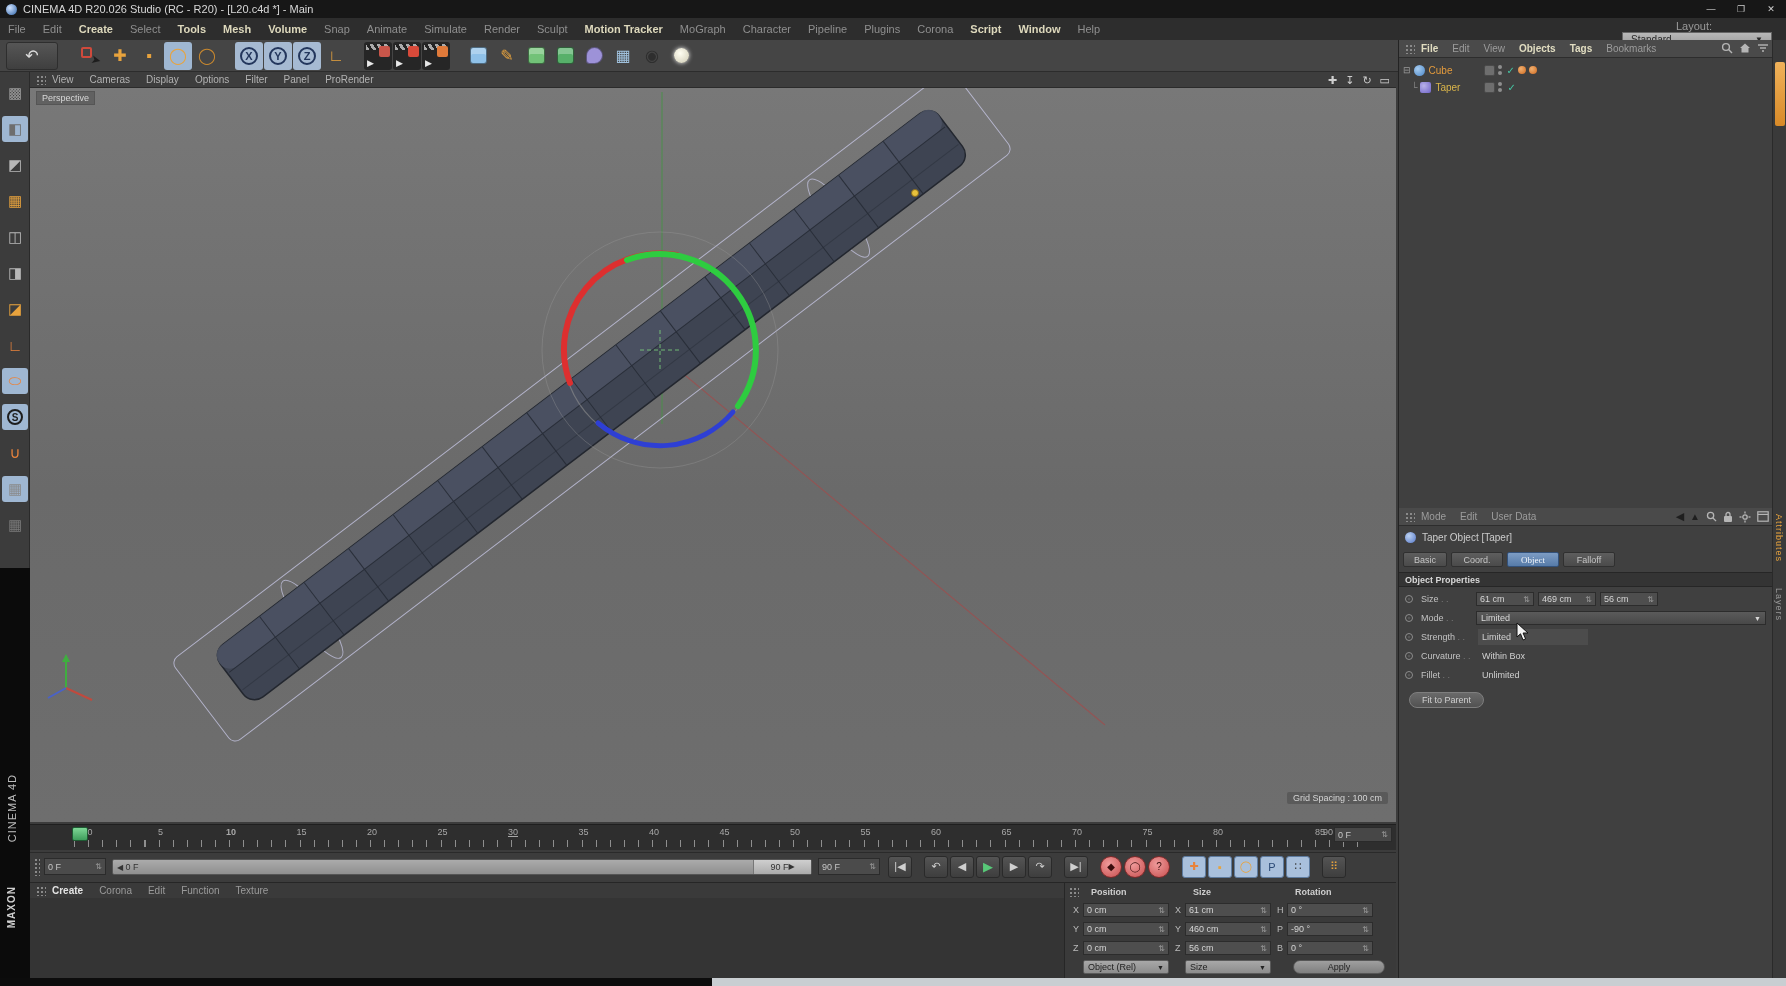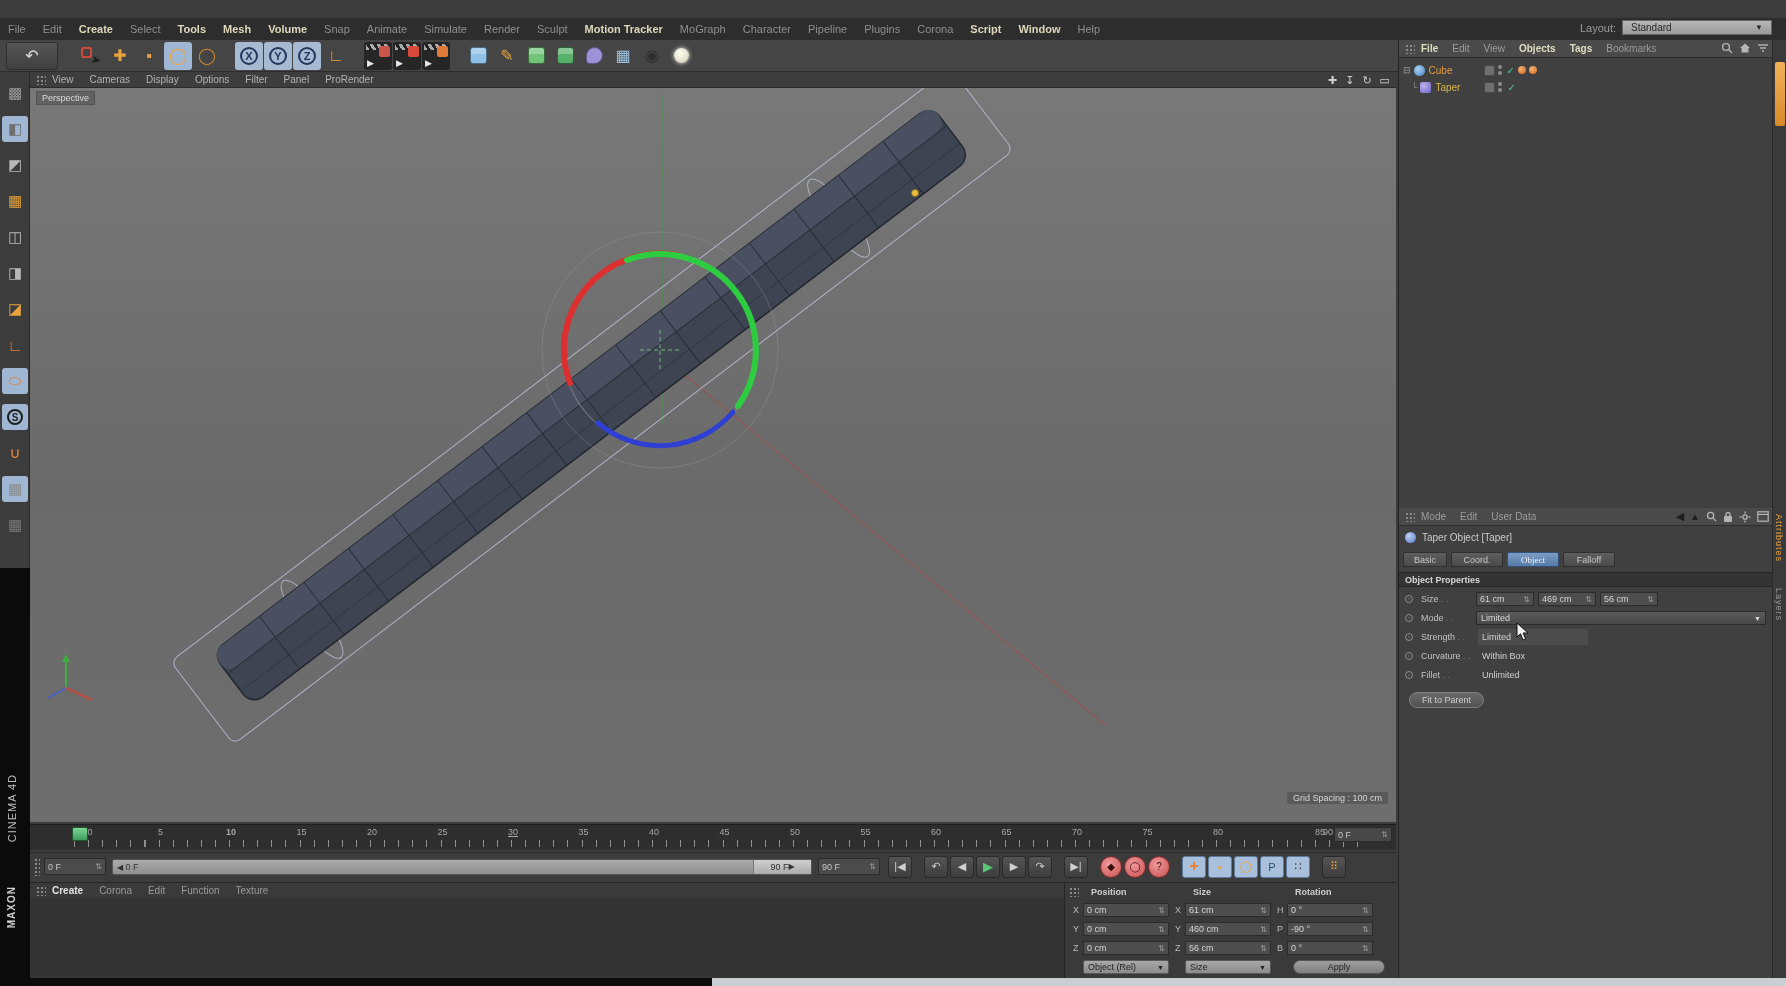--- a/index.html
+++ b/index.html
@@ -9,21 +9,21 @@
   .abs { position:absolute; }
 
   
   .titlebar { left:0; top:0; width:1786px; height:18px; background:#171717; color:#d8d8d8; font-size:11px; display:flex; align-items:center; }
   .appicon { width:11px; height:11px; border-radius:50%; background:radial-gradient(circle at 35% 35%, #cfe2ff, #2f64a8); margin:0 6px 0 6px; }
   .winctrls { position:absolute; right:0; top:0; height:18px; display:flex; }
   .winctrl { width:30px; height:18px; display:flex; align-items:center; justify-content:center; color:#cfcfcf; font-size:9px; }
   .menubar { left:0; top:18px; width:1786px; height:22px; background:#2d2d2d; display:flex; align-items:center; padding-left:8px; }
   .menubar .mi { font-size:11px; margin-right:17px; color:#8f8f8f; white-space:nowrap; }
   .menubar .mi.emph { color:#ddd8bc; font-weight:bold; }
-  .layoutbox { position:absolute; right:14px; top:20px; display:flex; align-items:center; }
+  .layoutbox { position:absolute; right:14px; top:20px; display:flex; align-items:center;flex-direction:column; }
   .layoutlabel { color:#9a9a9a; font-size:11px; margin-right:6px; }
   .layoutdd { width:150px; height:15px; background:linear-gradient(#b8b8b8,#9a9a9a); border:1px solid #666; color:#2a2a2a; font-size:10px; padding:0 8px; display:flex; align-items:center; justify-content:space-between; }
 
   
   .toolbar { left:0; top:40px; width:1786px; height:32px; background:#454545; border-bottom:1px solid #2c2c2c; display:flex; align-items:center; padding-left:6px; }
   .tool { width:28px; height:28px; margin-right:1px; display:flex; align-items:center; justify-content:center; font-size:16px; border-radius:3px; position:relative; }
   .tool.sel { background:#9fb7d2; }
   .tool.wide { width:52px; margin-right:6px; background:linear-gradient(#565656,#3f3f3f); border:1px solid #2e2e2e; }
   .tsep { width:13px; height:28px; }
   .axis-tile { background:#a6bad2; }
@@ -127,20 +127,29 @@
   .botstrip-d { left:0; top:978px; width:1786px; height:8px; background:#0c0c0c; }
   .botstrip-l { left:712px; top:978px; width:1074px; height:8px; background:#c9ced2; }
 
   .spin { color:#9a9a9a; font-size:8px; }
 </style>
 </head>
 <body>
 
 <div class="app">
 
+  <div class="abs titlebar">
+    <div class="appicon"></div>
+    <span>CINEMA 4D R20.026 Studio (RC - R20) - [L20.c4d *] - Main</span>
+    <div class="winctrls" id="winctrls">
+        <div class="winctrl">—</div>
+        <div class="winctrl">❐</div>
+        <div class="winctrl">✕</div>
+      </div>
+  </div>
 
   <div class="abs menubar" id="mainmenu">
       <span class="mi">File</span>
       <span class="mi">Edit</span>
       <span class="mi emph">Create</span>
       <span class="mi">Select</span>
       <span class="mi emph">Tools</span>
       <span class="mi emph">Mesh</span>
       <span class="mi emph">Volume</span>
       <span class="mi">Snap</span>

